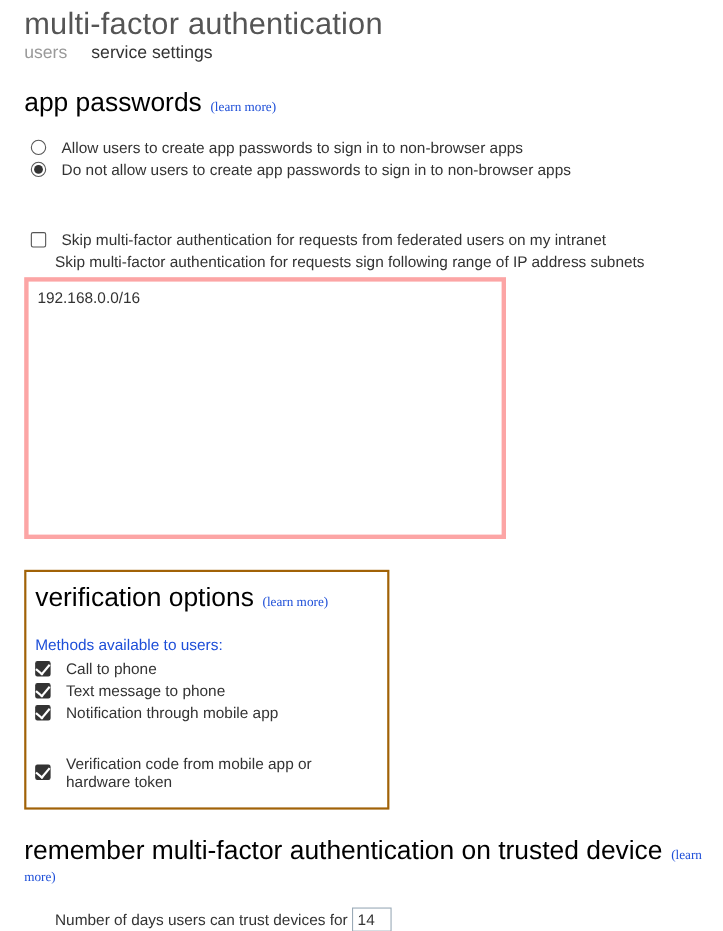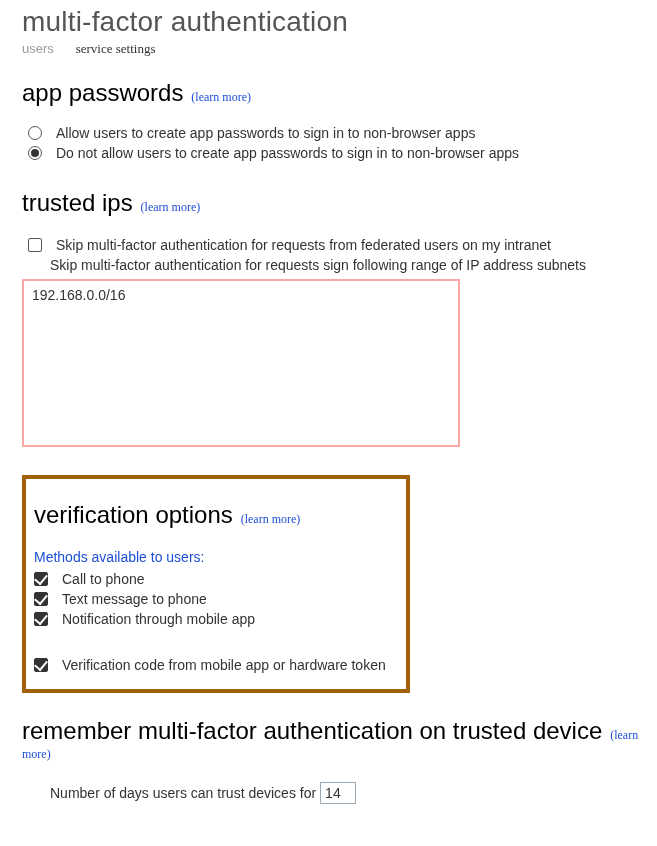--- a/index.html
+++ b/index.html
@@ -15,27 +15,27 @@
   .page-title{
     font-size:28px;
     font-weight:300;
     color:#555;
     margin:0 0 2px 0;
     letter-spacing:.2px;
   }
   .tabs{margin:2px 0 22px 0;}
   .tab{
     display:inline-block;
-    font-size:13px;
+    font-size:16px;
     font-weight:300;
     color:#9a9a9a;
     margin-right:18px;
     cursor:pointer;
   }
-  .tab.active{color:#333;font-family:Liberation Serif, serif;}
+  .tab.active{color:#333;}
   .section-h{
     font-size:24px;
     font-weight:300;
     color:#000000;
     margin:0 0 4px 0;
   }
   .learn-more{
     font-size:12px;
     color:#1d4ed8;
     cursor:pointer;
@@ -67,31 +67,31 @@
     display:inline-block;position:relative;background:#fff;border-radius:2px;
   }
   .cb.on{background:#333;border-color:#333;}
   .cb.on::after{
     content:"";position:absolute;left:2px;top:-1px;width:6px;height:10px;
     border:solid #fff;border-width:0 2px 2px 0;transform:rotate(40deg);
   }
   .sub-indent{margin-left:28px;font-size:14px;color:#333;margin-top:4px;margin-bottom:6px;}
   textarea.ip-box{
     display:block;
-    width:438px;height:168px;
-    border:2px solid #fca5a5;
+    width:438px;height:238px;
+    border:4px solid #fca5a5;
     resize:none;
     font-family:inherit;font-size:14px;color:#333;
     padding:6px 8px;box-sizing:border-box;
     margin-top:4px;
   }
   .callout{
-    border:4px solid #a16207;
-    padding:22px 8px 12px 8px;
-    width:388px;
+    border:2px solid #a16207;
+    padding:10px 8px 12px 8px;
+    width:332px;
     box-sizing:border-box;
     margin-top:0;
   }
   .callout .section-h{margin-top:0;}
   .methods-label{font-size:14px;color:#1d4ed8;margin:20px 0 6px 0;}
   .inline-input{
     width:36px;height:22px;border:1px solid #9aaab7;
     font-family:inherit;font-size:14px;color:#333;
     padding:0 4px;box-sizing:border-box;margin:0 4px;
     vertical-align:baseline;
@@ -122,24 +122,20 @@
   </div>
   <div class="opt-row">
     <span class="ctrl">
         <span id="radio-deny" class="radio sel"></span>
       </span>
     <span class="lbl">Do not allow users to create app passwords to sign in to non-browser apps</span>
   </div>
 </div>
 
 <div class="block">
-  <div>
-    <span class="section-h">trusted ips</span>
-    <span class="learn-more">(learn more)</span>
-  </div>
   <div style="height:16px"></div>
   <div class="opt-row">
     <span class="ctrl">
         <span id="cb-fed" class="cb"></span>
       </span>
     <span class="lbl">Skip multi-factor authentication for requests from federated users on my intranet</span>
   </div>
   <div class="sub-indent">Skip multi-factor authentication for requests sign following range of IP address subnets</div>
   <textarea class="ip-box" style="">192.168.0.0/16</textarea>
 </div>

